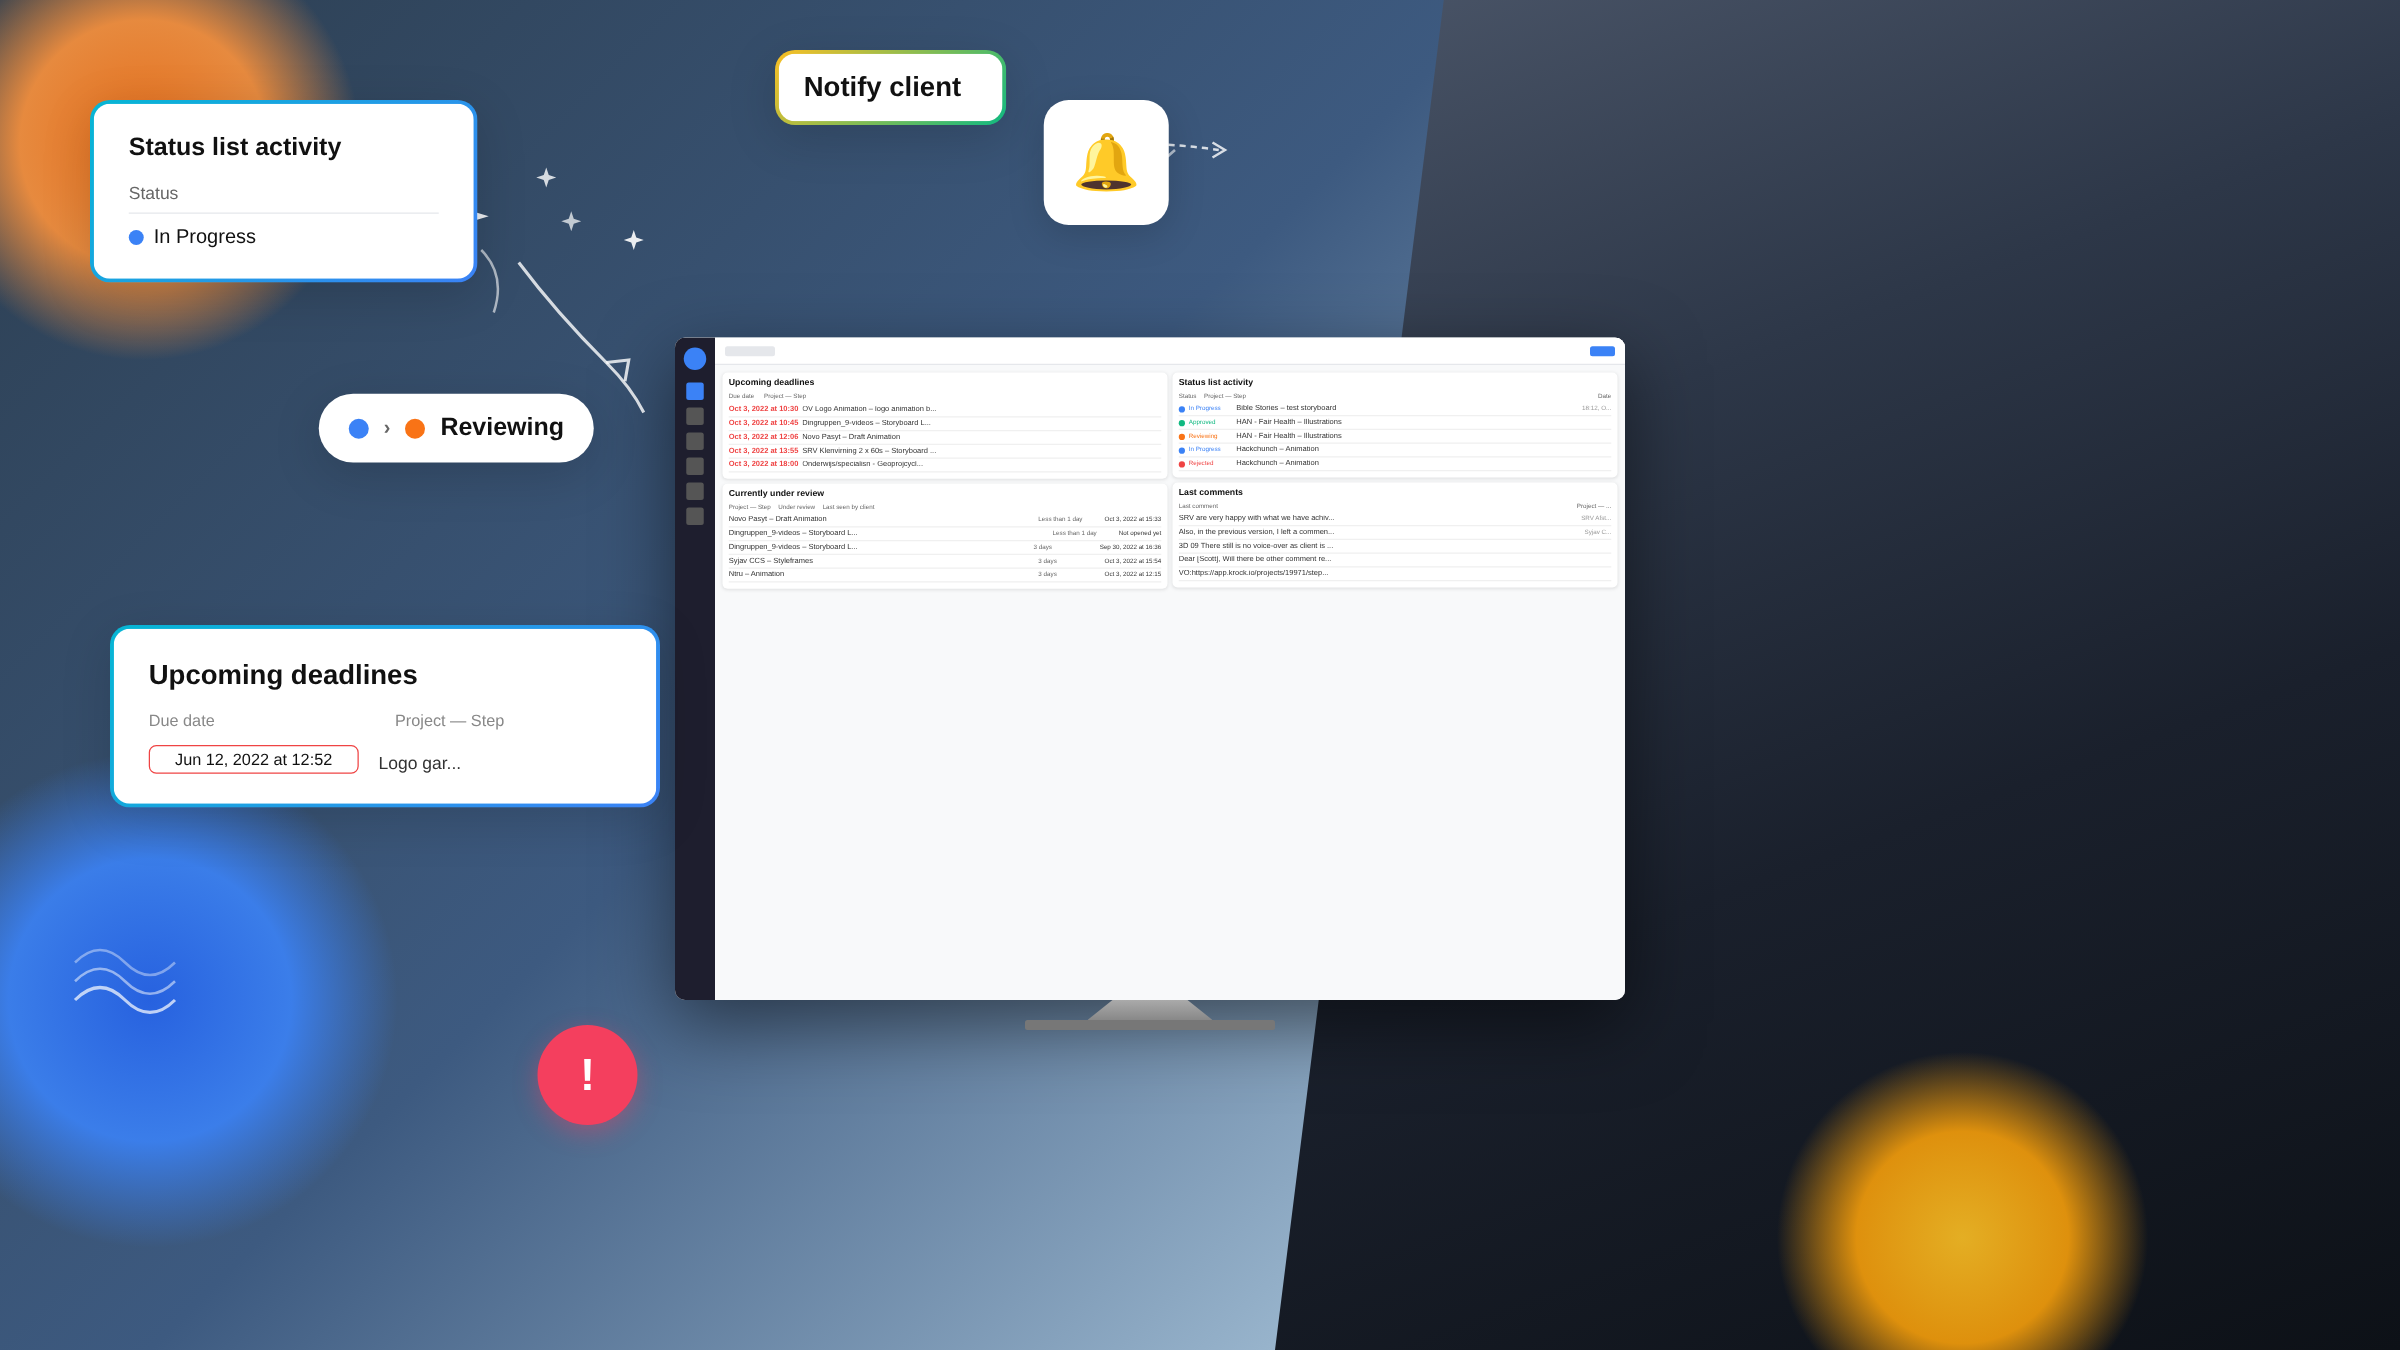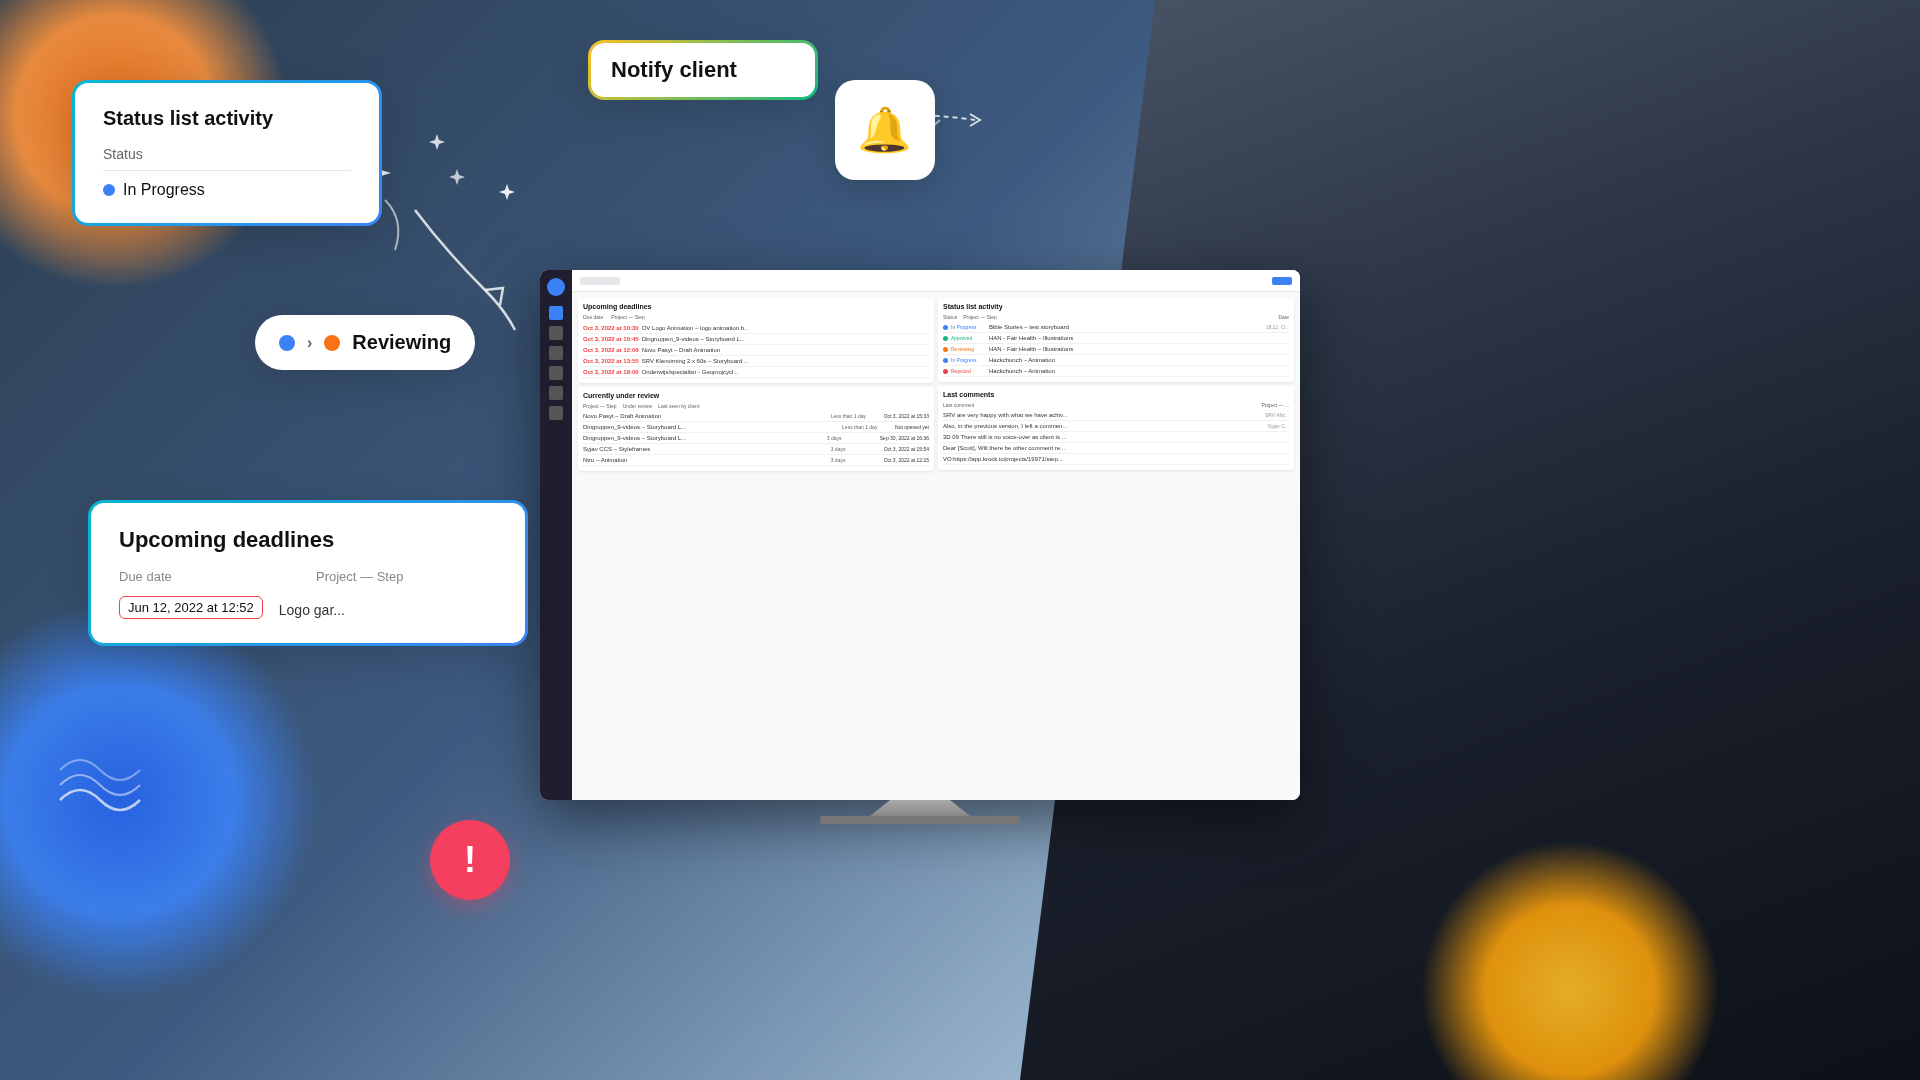--- a/index.html
+++ b/index.html
@@ -247,23 +247,23 @@
 
     .status-dot {
       width: 12px;
       height: 12px;
       border-radius: 50%;
       background: #3b82f6;
     }
 
     
     .card-notify {
-      left: 588px;
+      left: 620px;
       top: 40px;
-      width: 230px;
+      width: 185px;
       padding: 14px 20px;
       border: 3px solid transparent;
       background: linear-gradient(white, white) padding-box,
                   linear-gradient(135deg, #fbbf24, #10b981) border-box;
     }
 
     .card-notify-title {
       font-size: 22px;
       font-weight: 800;
       color: #111;
@@ -349,21 +349,21 @@
     .deadlines-header {
       font-size: 13px;
       color: #888;
       font-weight: 500;
     }
 
     .deadline-date {
       display: inline-block;
       border: 1.5px solid #ef4444;
       border-radius: 6px;
-      padding: 3px 8px;
+      padding: 3px 20px;
       font-size: 13px;
       color: #111;
       font-weight: 500;
     }
 
     .deadline-project {
       font-size: 14px;
       color: #333;
       margin-top: 4px;
     }

